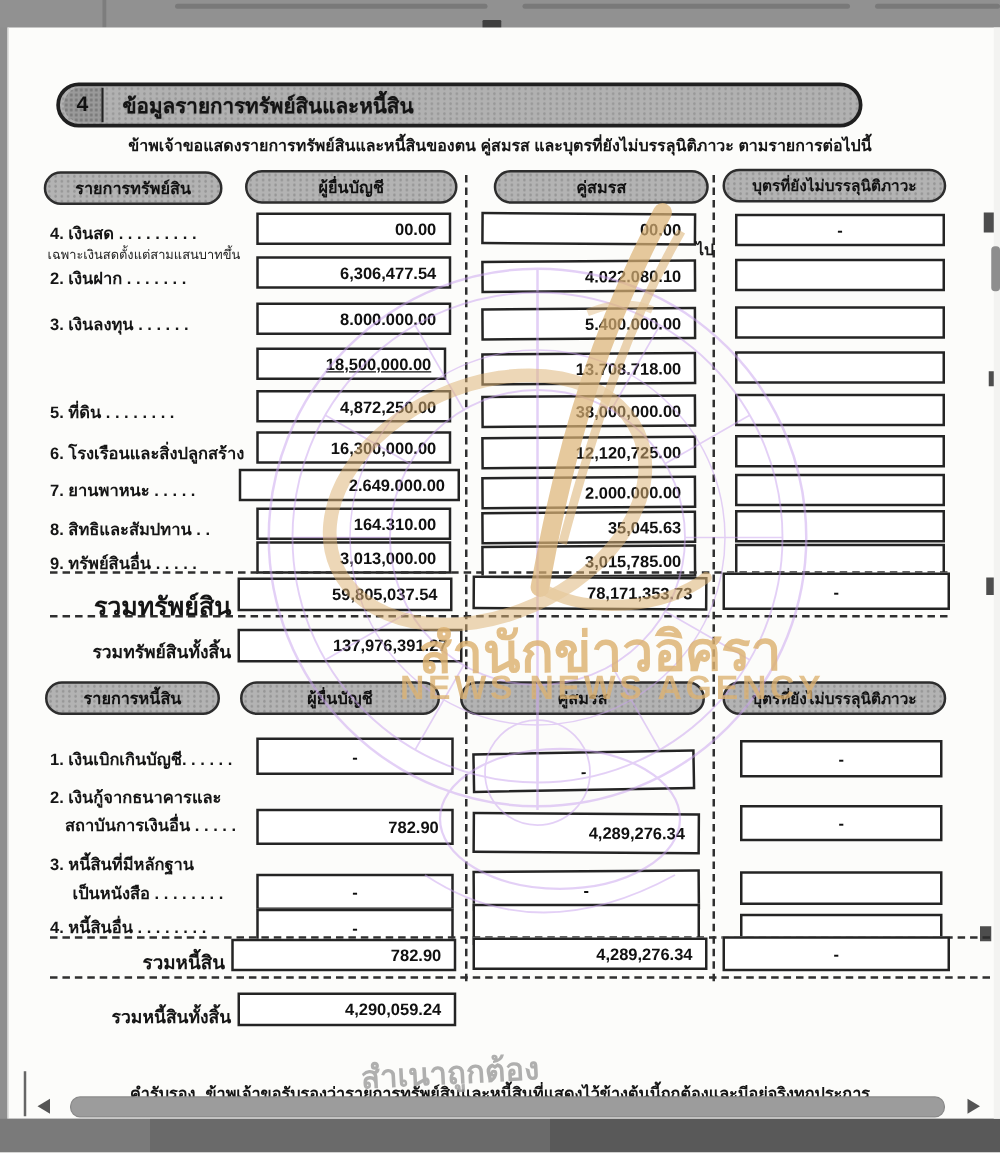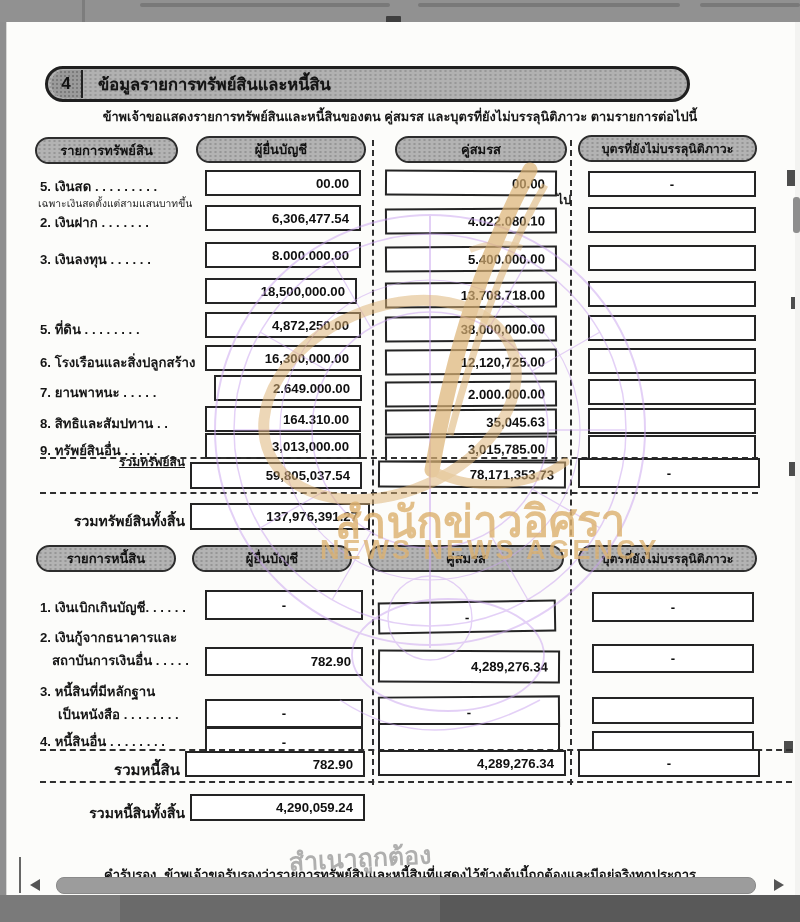--- a/index.html
+++ b/index.html
@@ -85,68 +85,68 @@
   <div class="subtitle">ข้าพเจ้าขอแสดงรายการทรัพย์สินและหนี้สินของตน คู่สมรส และบุตรที่ยังไม่บรรลุนิติภาวะ ตามรายการต่อไปนี้</div>
 
   <div class="pill" style="left:35px;top:137px;width:143px;">รายการทรัพย์สิน</div>
   <div class="pill" style="left:196px;top:136px;width:170px;">ผู้ยื่นบัญชี</div>
   <div class="pill" style="left:395px;top:136px;width:172px;">คู่สมรส</div>
   <div class="pill" style="left:578px;top:135px;width:179px;font-size:12.3px;">บุตรที่ยังไม่บรรลุนิติภาวะ</div>
 
   <div class="vdash" style="left:372px;top:140px;height:645px;"></div>
   <div class="vdash" style="left:570px;top:140px;height:645px;"></div>
 
-  <div class="lbl" style="top:176px;">5. เงินสด  .  .  .  .  .  .  .  .  .</div>
+  <div class="lbl" style="top:176px;">4. เงินสด  .  .  .  .  .  .  .  .  .</div>
   <div class="bx" style="left:205px;top:170px;width:156px;">00.00</div>
   <div class="bx tilt2" style="left:385px;top:170px;width:172px;">00.00</div>
   <div class="bx center" style="left:588px;top:171px;width:168px;">-</div>
   <div class="note" style="top:195px;">เฉพาะเงินสดตั้งแต่สามแสนบาทขึ้น</div>
   <div class="wrapnote">ไป</div>
 
   <div class="lbl" style="top:212px;">2. เงินฝาก  .  .  .  .  .  .  .</div>
   <div class="bx" style="left:205px;top:205px;width:156px;">6,306,477.54</div>
   <div class="bx tilt1" style="left:385px;top:208px;width:172px;">4.022.080.10</div>
   <div class="bx center" style="left:588px;top:207px;width:168px;"></div>
 
   <div class="lbl" style="top:249px;">3.  เงินลงทุน  .  .  .  .  .  .</div>
   <div class="bx" style="left:205px;top:242px;width:156px;">8.000.000.00</div>
   <div class="bx tilt1" style="left:385px;top:246px;width:172px;">5.400.000.00</div>
   <div class="bx center" style="left:588px;top:245px;width:168px;"></div>
 
-  <div class="bx" style="left:205px;top:278px;width:152px;">18,500,000.00</div>
+  <div class="bx" style="left:205px;top:278px;width:152px;text-decoration:underline;">18,500,000.00</div>
   <div class="bx tilt1" style="left:385px;top:282px;width:172px;">13.708.718.00</div>
   <div class="bx center" style="left:588px;top:281px;width:168px;"></div>
 
   <div class="lbl" style="top:319px;">5.  ที่ดิน  .  .  .  .  .  .  .  .</div>
   <div class="bx" style="left:205px;top:312px;width:156px;">4,872,250.00</div>
   <div class="bx tilt1" style="left:385px;top:316px;width:172px;">38,000,000.00</div>
   <div class="bx center" style="left:588px;top:315px;width:168px;"></div>
 
   <div class="lbl" style="top:352px;">6.  โรงเรือนและสิ่งปลูกสร้าง</div>
   <div class="bx" style="left:205px;top:345px;width:156px;">16,300,000.00</div>
   <div class="bx tilt1" style="left:385px;top:349px;width:172px;">12,120,725.00</div>
   <div class="bx center" style="left:588px;top:348px;width:168px;"></div>
 
   <div class="lbl" style="top:382px;">7.  ยานพาหนะ  .  .  .  .  .</div>
-  <div class="bx" style="left:214px;top:375px;width:148px;">2.649.000.00</div>
+  <div class="bx" style="left:191px;top:375px;width:177px;">2.649.000.00</div>
   <div class="bx tilt1" style="left:385px;top:381px;width:172px;">2.000.000.00</div>
   <div class="bx center" style="left:588px;top:379px;width:168px;"></div>
 
   <div class="lbl" style="top:413px;">8.  สิทธิและสัมปทาน  .  .</div>
   <div class="bx" style="left:205px;top:406px;width:156px;">164.310.00</div>
   <div class="bx tilt1" style="left:385px;top:409px;width:172px;">35,045.63</div>
   <div class="bx center" style="left:588px;top:408px;width:168px;"></div>
 
   <div class="lbl" style="top:440px;">9.  ทรัพย์สินอื่น  .  .  .  .  .</div>
   <div class="bx" style="left:205px;top:433px;width:156px;">3,013,000.00</div>
   <div class="bx tilt1" style="left:385px;top:436px;width:172px;">3,015,785.00</div>
   <div class="bx center" style="left:588px;top:435px;width:168px;"></div>
 
   <div class="hdash" style="left:40px;top:457px;width:718px;"></div>
-  <div class="lblr" style="top:452px;font-size:12px;text-decoration:underline;">รวมทรัพย์สิน</div>
+  <div class="lblr" style="top:469px;font-size:20px;">รวมทรัพย์สิน</div>
   <div class="bx" style="left:190px;top:462px;width:172px;height:27px;">59,805,037.54</div>
   <div class="bx tilt2" style="left:378px;top:461px;width:188px;height:27px;">78,171,353.73</div>
   <div class="bx center" style="left:578px;top:458px;width:182px;height:30px;">-</div>
   <div class="hdash" style="left:40px;top:492px;width:718px;"></div>
 
   <div class="lblr" style="top:510px;font-size:14px;text-align:right;">รวมทรัพย์สินทั้งสิ้น</div>
   <div class="bx" style="left:190px;top:503px;width:180px;height:27px;">137,976,391.27</div>
 
   <div class="pill" style="left:36px;top:545px;width:140px;">รายการหนี้สิน</div>
   <div class="pill" style="left:192px;top:545px;width:160px;">ผู้ยื่นบัญชี</div>

